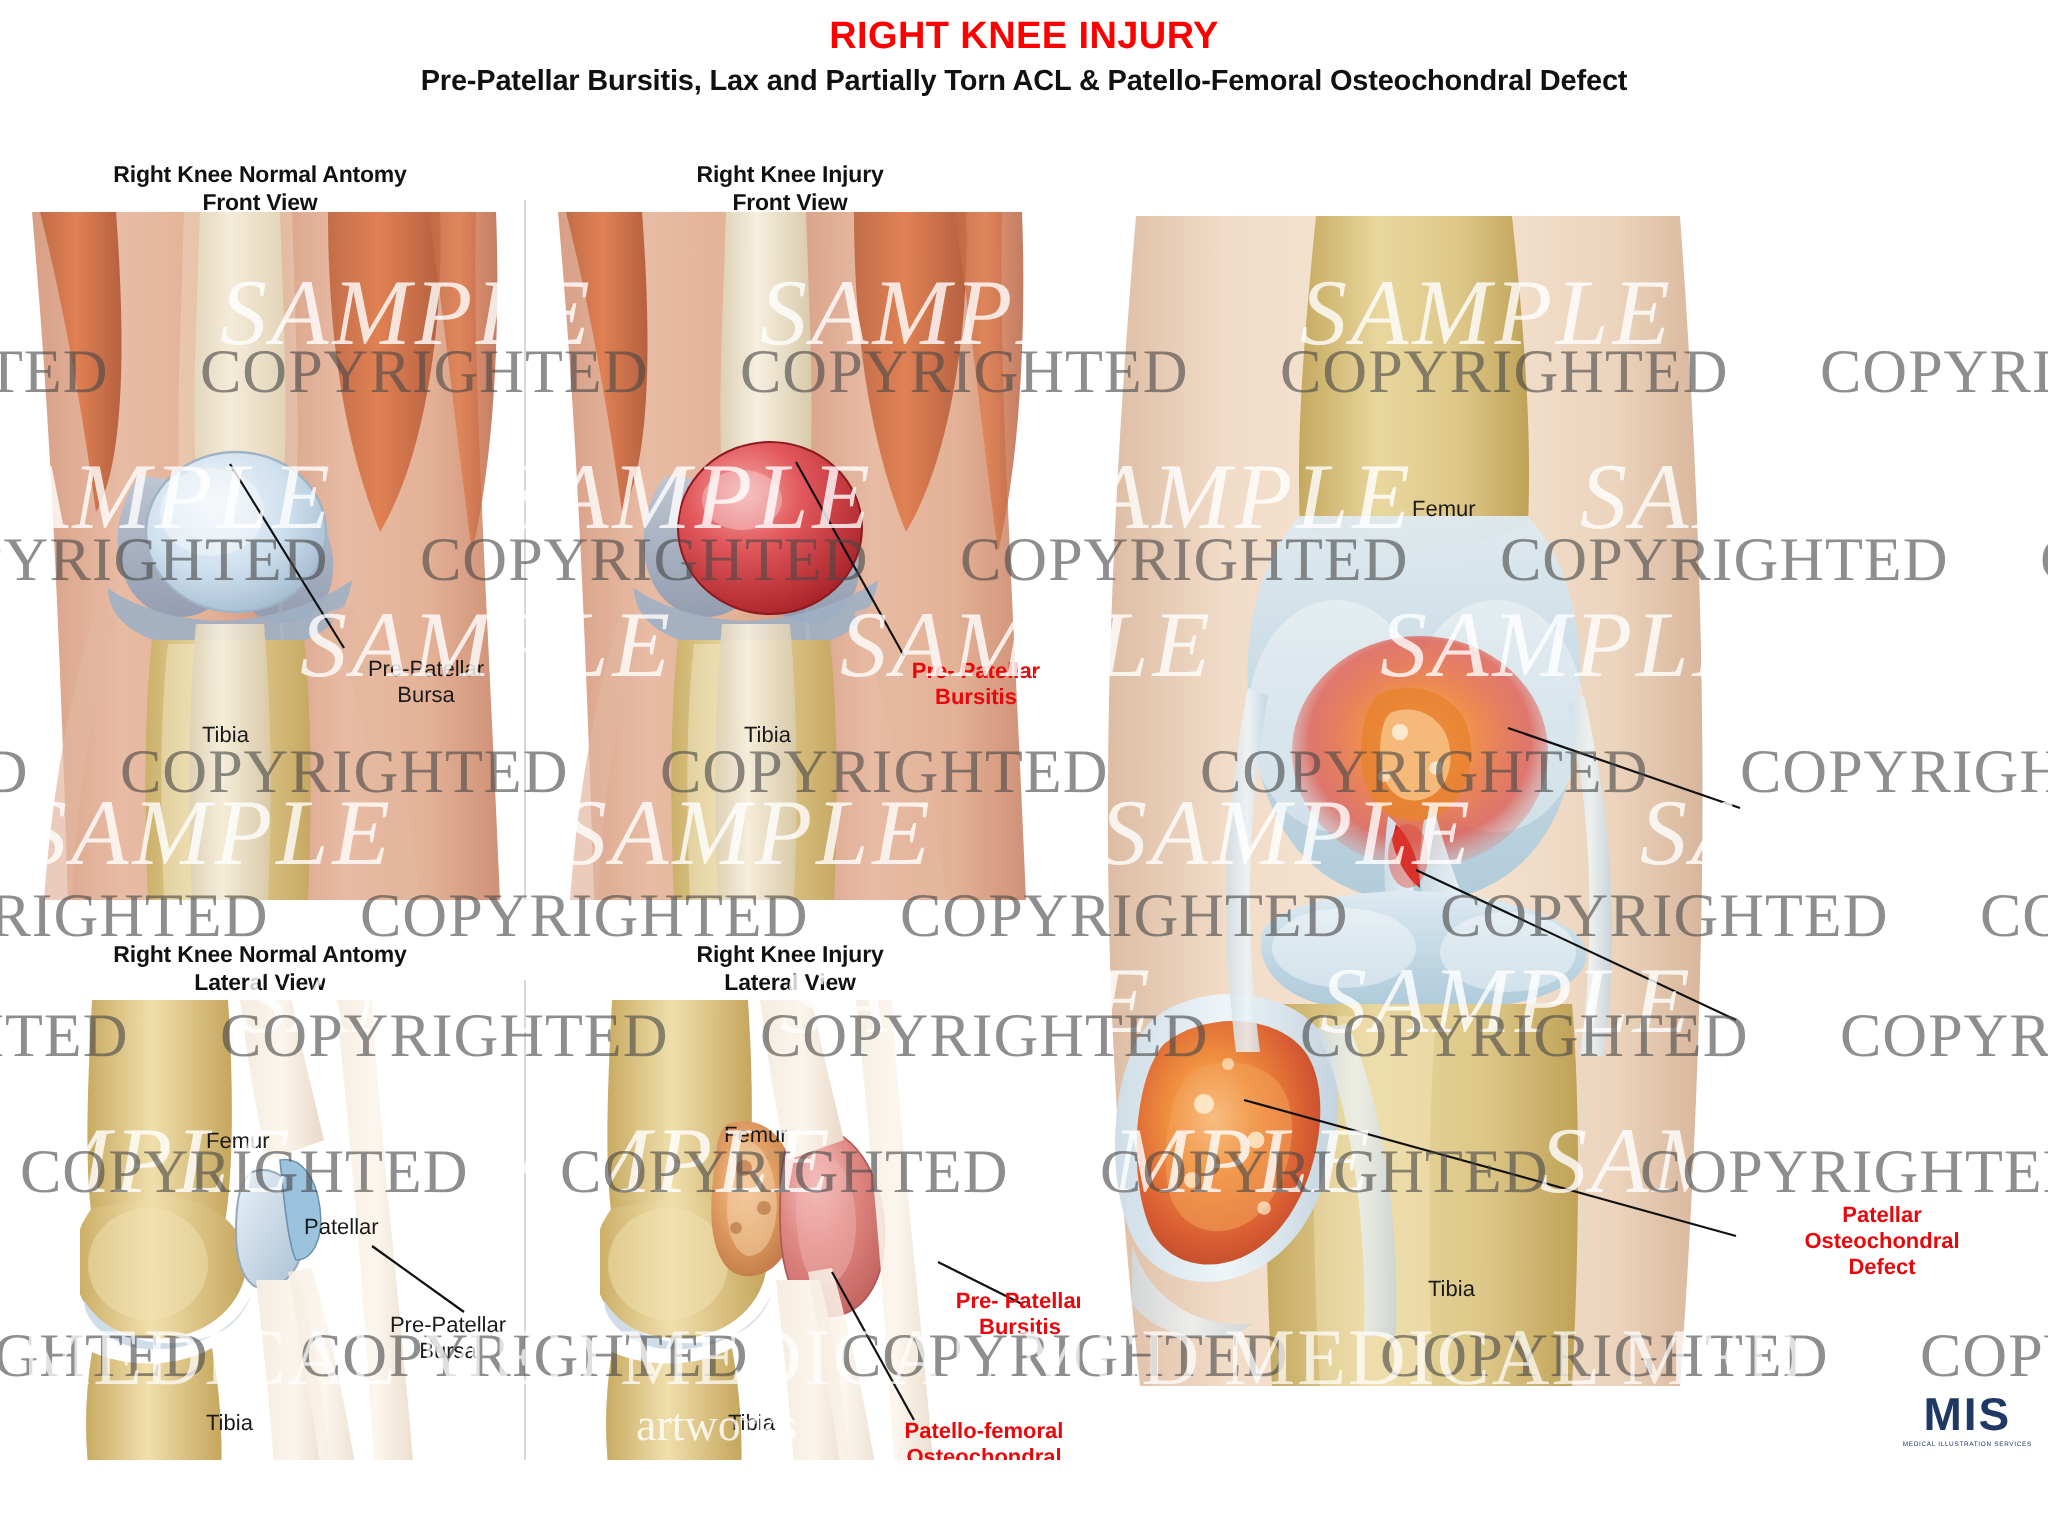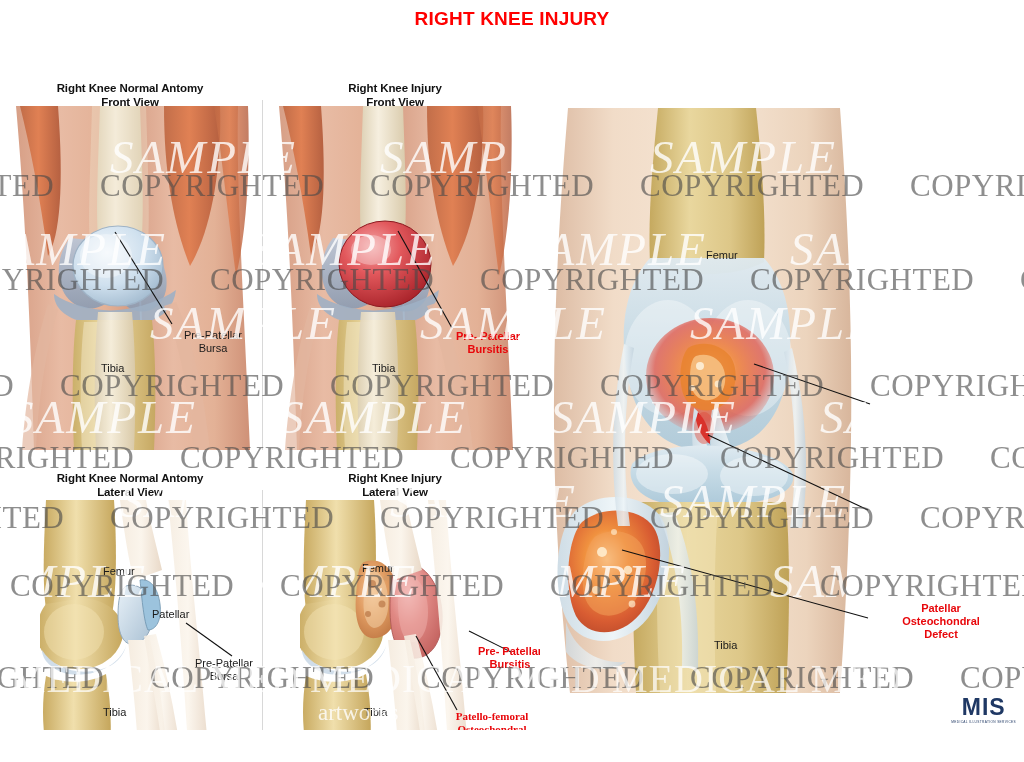--- a/index.html
+++ b/index.html
@@ -52,20 +52,21 @@
 
   
   .art{position:absolute;}
 </style>
 </head>
 <body>
 
 <div id="board">
 
   <div class="title-main">RIGHT KNEE INJURY</div>
+  <div class="title-sub">Pre-Patellar Bursitis, Lax and Partially Torn ACL &amp; Patello-Femoral Osteochondral Defect</div>
 
   <div class="panel-title" style="left:10px;top:82px;width:240px;">
     <div>Right Knee Normal Antomy</div>
     <div>Front View</div>
   </div>
   <div class="panel-title" style="left:275px;top:82px;width:240px;">
     <div>Right Knee Injury</div>
     <div>Front View</div>
   </div>
   <div class="panel-title" style="left:10px;top:472px;width:240px;">
@@ -293,21 +294,21 @@
     <line x1="46" y1="24" x2="4" y2="3" stroke="#111" stroke-width="1.1"></line>
   </svg>
   <div class="lbl c lbl-red" style="left:462px;top:645px;width:96px;">
     <div>Pre- Patellar</div>
     <div>Bursitis</div>
   </div>
 
   <svg class="art" style="left:413px;top:632px;width:48px;height:82px;pointer-events:none;">
     <line x1="44" y1="78" x2="3" y2="4" stroke="#111" stroke-width="1.1"></line>
   </svg>
-  <div class="lbl c lbl-red" style="left:432px;top:710px;width:120px;font-family:Liberation Serif, serif;">
+  <div class="lbl c lbl-red" style="left:432px;top:710px;width:120px;">
     <div>Patello-femoral</div>
     <div>Osteochondral</div>
     <div>Defect</div>
   </div>
 
   <div class="panel" style="left:540px;top:108px;width:330px;height:585px;">
     <svg width="330" height="585" viewBox="0 0 330 585">
       <defs>
         <linearGradient id="skinBig" x1="0" y1="0" x2="1" y2="0">
           <stop offset="0" stop-color="#ddbca4"></stop>

